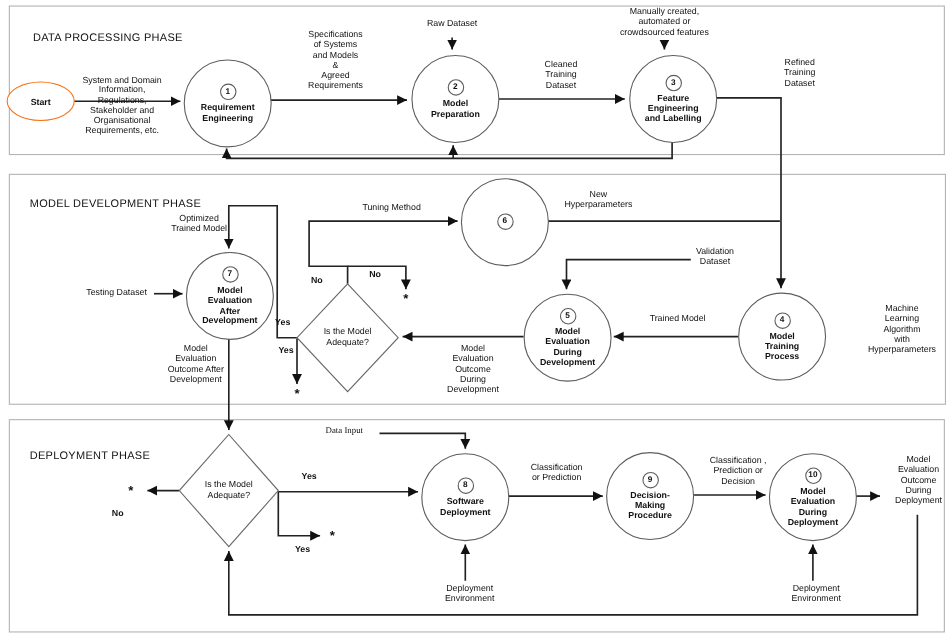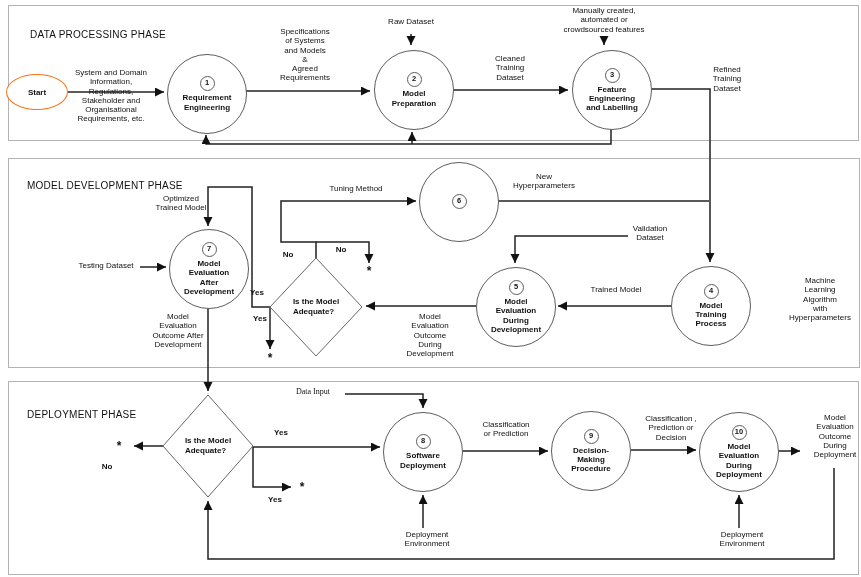--- a/index.html
+++ b/index.html
@@ -12,22 +12,22 @@
         background:#fff;display:flex;flex-direction:column;align-items:center;justify-content:center;
         z-index:2;text-align:center;}
   .numc{width:13px;height:13px;border:1px solid #5d5d5d;border-radius:50%;font-size:7.5px;
         font-weight:bold;line-height:12px;text-align:center;margin-bottom:2px;}
   .nlabel{font-size:8px;font-weight:bold;line-height:1.15;white-space:pre-line;}
   .startn{position:absolute;left:6px;top:74px;width:60px;height:34px;border:1px solid #f97316;
           border-radius:50%;background:#fff;display:flex;align-items:center;justify-content:center;
           font-size:8px;font-weight:bold;z-index:2;}
   .elabel{position:absolute;transform:translateX(-50%);text-align:center;font-size:8px;
           line-height:1.16;white-space:pre-line;z-index:3;background:transparent;}
-  .dtext{position:absolute;transform:translateX(-50%);font-size:8px;
-         font-weight:bold;line-height:1.2;white-space:pre-line;z-index:3;}
+  .dtext{position:absolute;transform:translateX(-50%);text-align:center;font-size:8px;
+         font-weight:normal;line-height:1.2;white-space:pre-line;z-index:3;}
   .yn{position:absolute;transform:translateX(-50%);font-size:8px;font-weight:600;z-index:3;}
   .star{position:absolute;transform:translateX(-50%);font-size:12px;font-weight:bold;
         line-height:9px;z-index:3;}
 </style>
 </head>
 <body>
 
 <div id="canvas">
 
   <div class="phase" style="left:8px;top:5px;width:849px;height:134px;"></div>
@@ -157,21 +157,21 @@
 Stakeholder and
 Organisational
 Requirements, etc.</div>
   <div class="elabel" style="left:411px;top:17px;">Raw Dataset</div>
   <div class="elabel" style="left:510px;top:54px;">Cleaned
 Training
 Dataset</div>
   <div class="elabel" style="left:604px;top:6px;">Manually created,
 automated or
 crowdsourced features</div>
-  <div class="elabel" style="left:727px;top:65px;">Refined
+  <div class="elabel" style="left:727px;top:52px;">Refined
 Training
 Dataset</div>
   <div class="elabel" style="left:356px;top:184px;">Tuning Method</div>
   <div class="elabel" style="left:544px;top:172px;">New
 Hyperparameters</div>
   <div class="elabel" style="left:650px;top:224px;">Validation
 Dataset</div>
   <div class="elabel" style="left:616px;top:285px;">Trained Model</div>
   <div class="elabel" style="left:820px;top:276px;">Machine
 Learning Algorithm

